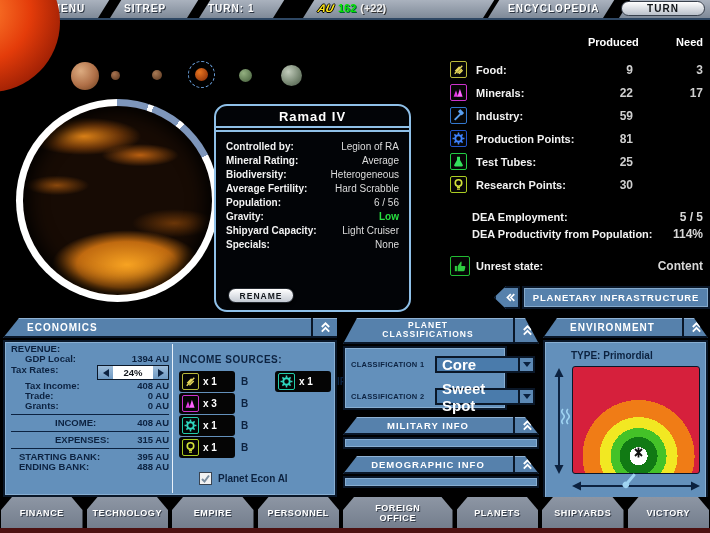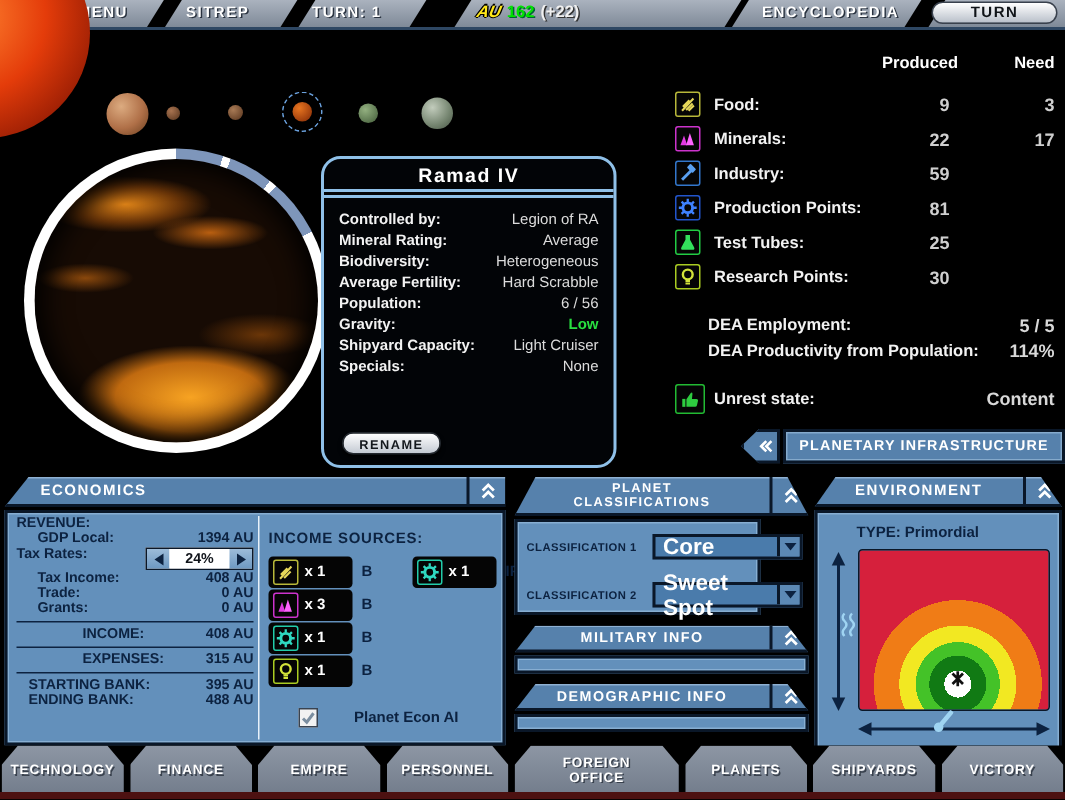--- a/index.html
+++ b/index.html
@@ -123,21 +123,21 @@
     border-left:6px solid #0c2240; }
   .econ-right { position:absolute; left:167px; top:2px; right:2px; bottom:2px;
     border-left:1px solid #e8f1fa; }
   .is-title { position:absolute; left:6px; top:10px; font-size:10px; font-weight:800;
     color:#0c2240; letter-spacing:0.5px; }
   .is-item { position:absolute; display:flex; align-items:center; gap:6px; }
   .is-chip { width:56px; height:21px; background:#050505; border-radius:3px;
     display:flex; align-items:center; gap:4px; padding:0 3px; }
   .is-mult { font-size:10px; font-weight:800; color:#fff; }
   .is-unit { font-size:10px; font-weight:800; color:#0c2240; }
-  .ai-row { position:absolute; left:26px; top:128px; display:flex; align-items:center; gap:24px; }
+  .ai-row { position:absolute; left:26px; top:128px; display:flex; align-items:center; gap:6px; }
   .checkbox { width:13px; height:13px; background:#f2f2f2; border:1px solid #394350;
     display:flex; align-items:center; justify-content:center; cursor:pointer; }
   .ai-lbl { font-size:10px; font-weight:800; color:#0c2240; }
 
   
   .class-row { position:absolute; display:flex; align-items:center; }
   .class-lbl { width:84px; font-size:7.5px; font-weight:800; color:#0c2240; letter-spacing:0.3px; }
   .dropdown { width:100px; height:17px; display:flex; border:2px solid #0a1728; background:#4a7bab; cursor:pointer; }
   .dd-val { flex:1; display:flex; align-items:center; padding-left:5px;
     font-size:15px; font-weight:800; color:#fff; }
@@ -573,22 +573,22 @@
       <path d="M0 8 L9 3.5 V12.5 Z" fill="#0c2240"></path>
       <path d="M128 8 L119 3.5 V12.5 Z" fill="#0c2240"></path>
     </svg>
     <svg class="env-thermo" style="top:130px;left:76px" width="16" height="18" viewBox="0 0 16 18">
       <line x1="8" y1="1" x2="8" y2="11" stroke="#9fd4f2" stroke-width="3" stroke-linecap="round"></line>
       <circle cx="8" cy="14" r="3.2" fill="#9fd4f2"></circle>
     </svg>
   </div>
 
   <div class="tabs">
+    <div class="tab">FINANCE</div>
     <div class="tab">TECHNOLOGY</div>
-    <div class="tab">FINANCE</div>
     <div class="tab">EMPIRE</div>
     <div class="tab">PERSONNEL</div>
     <div class="tab" style="padding:0 14px">FOREIGN OFFICE</div>
     <div class="tab">PLANETS</div>
     <div class="tab">SHIPYARDS</div>
     <div class="tab">VICTORY</div>
   </div>
   <div class="bottom-strip"></div>
 
 </div>

